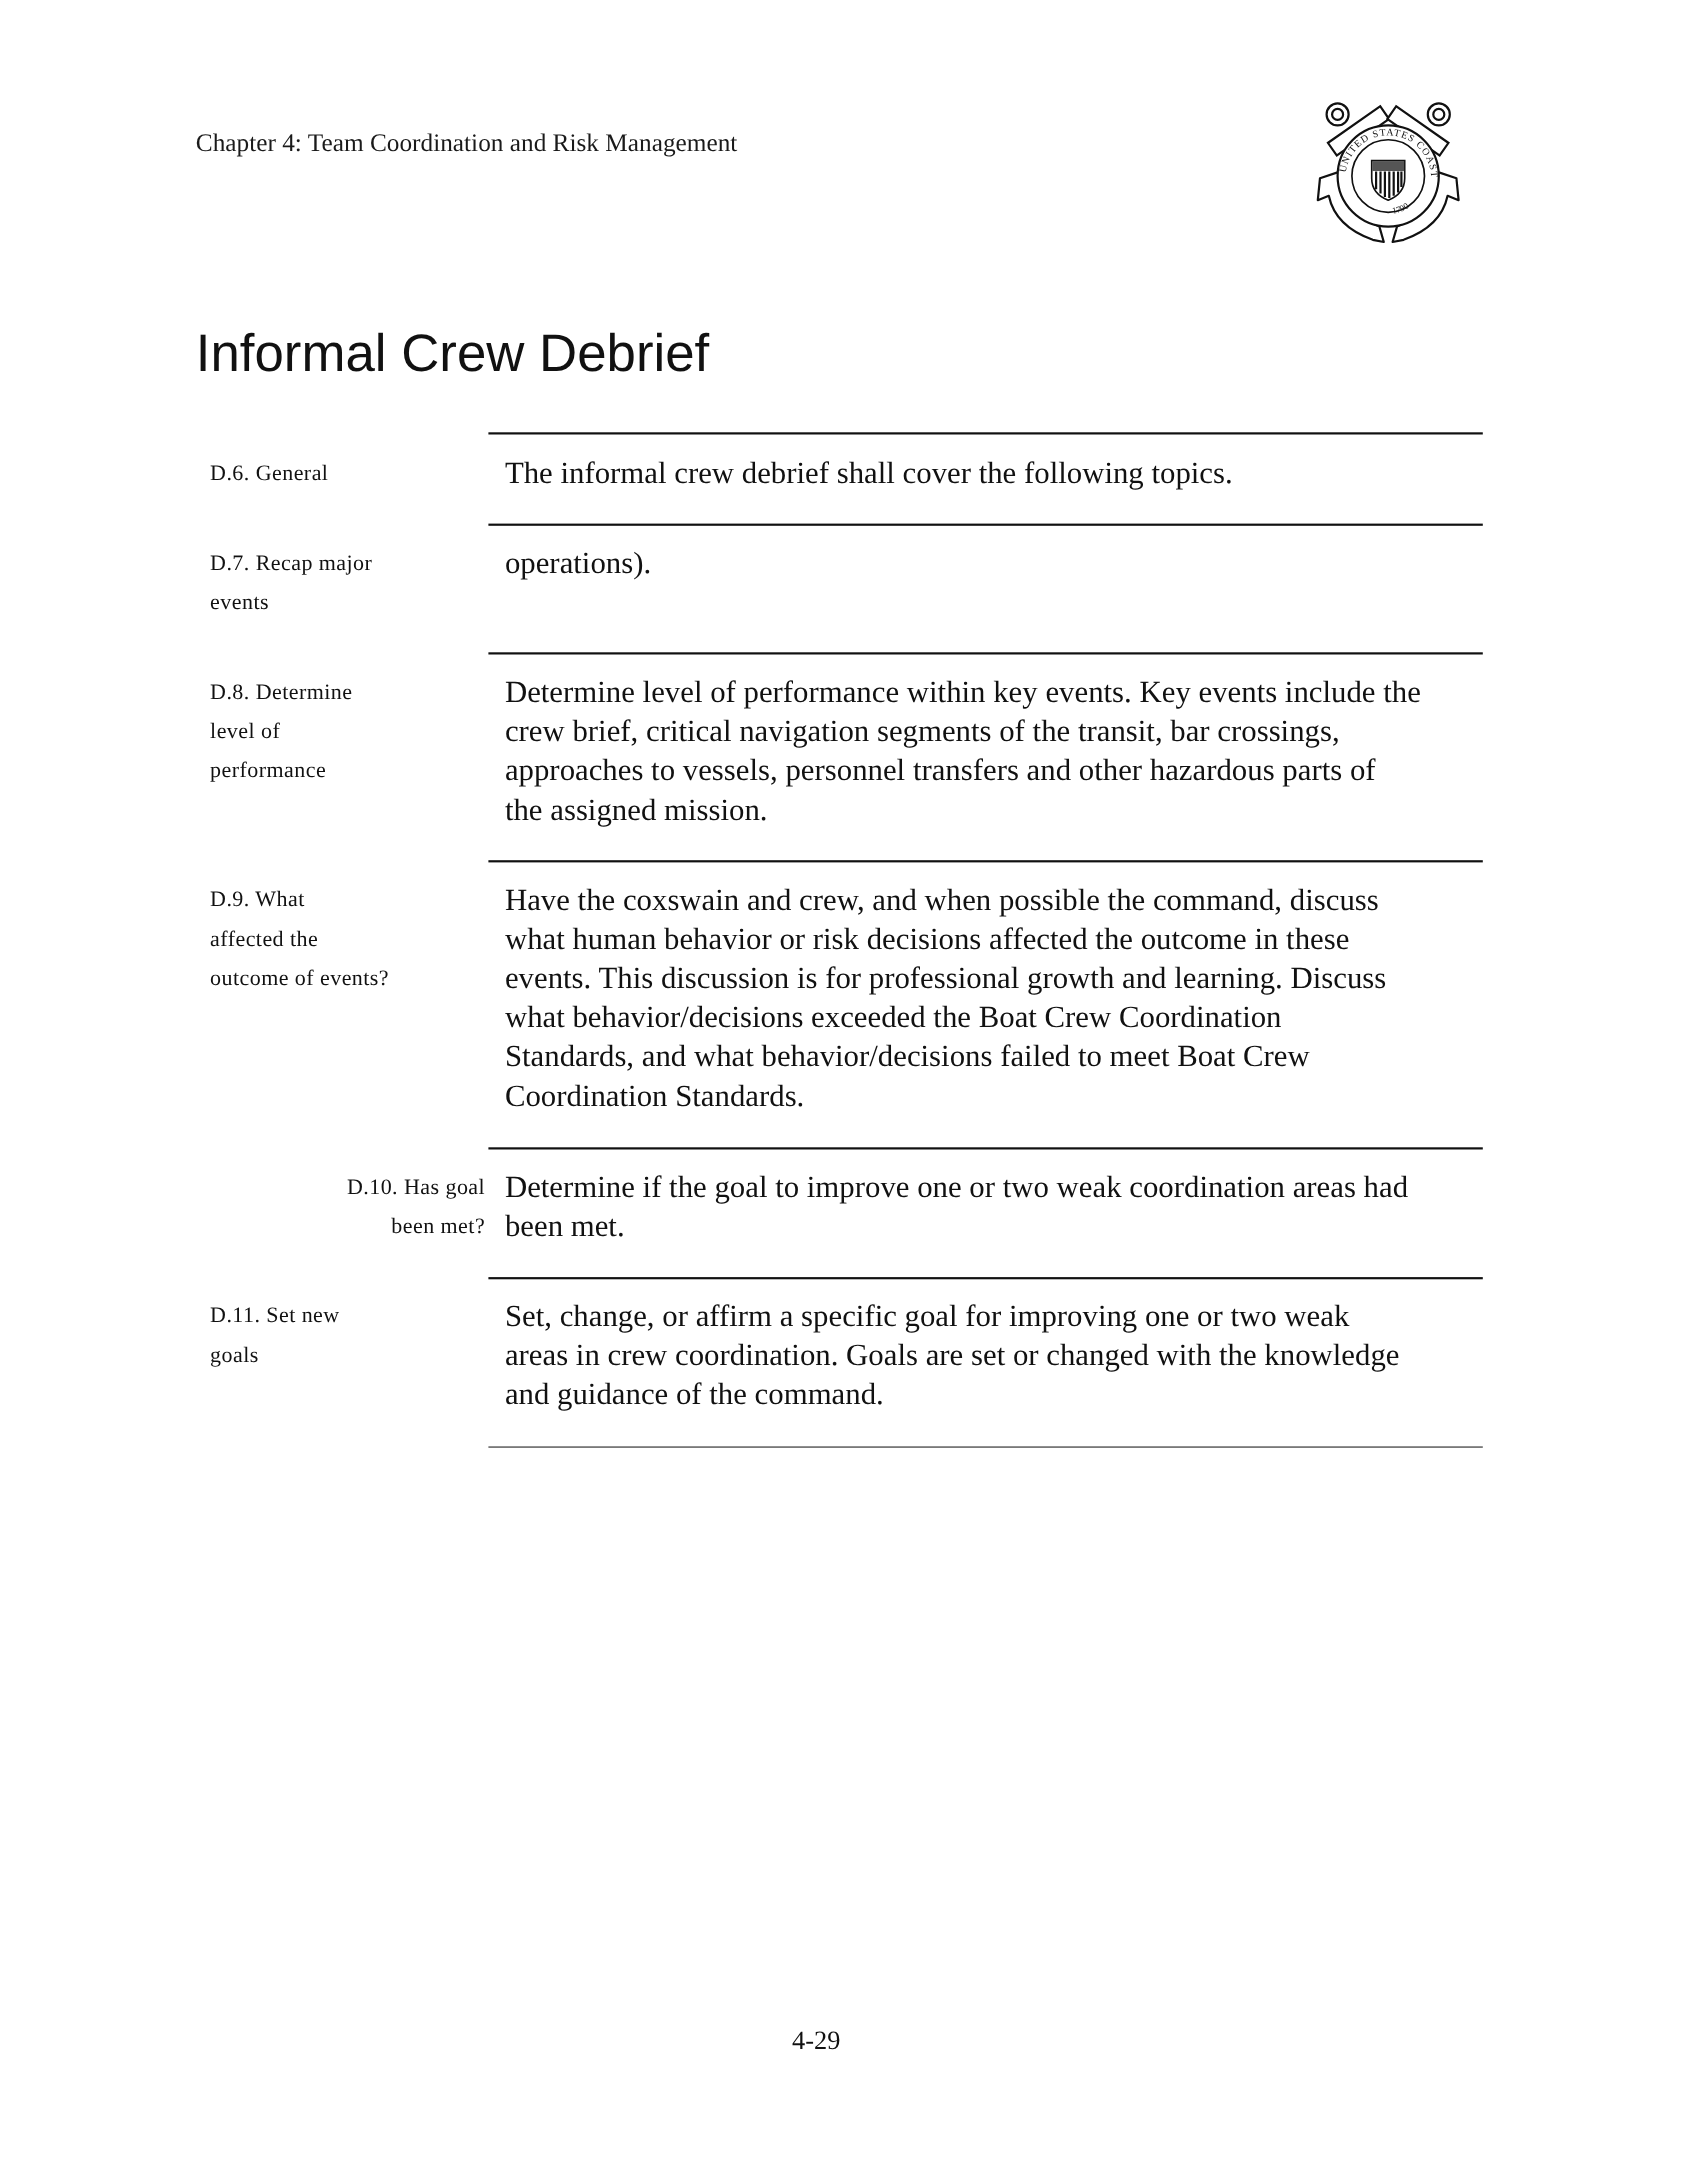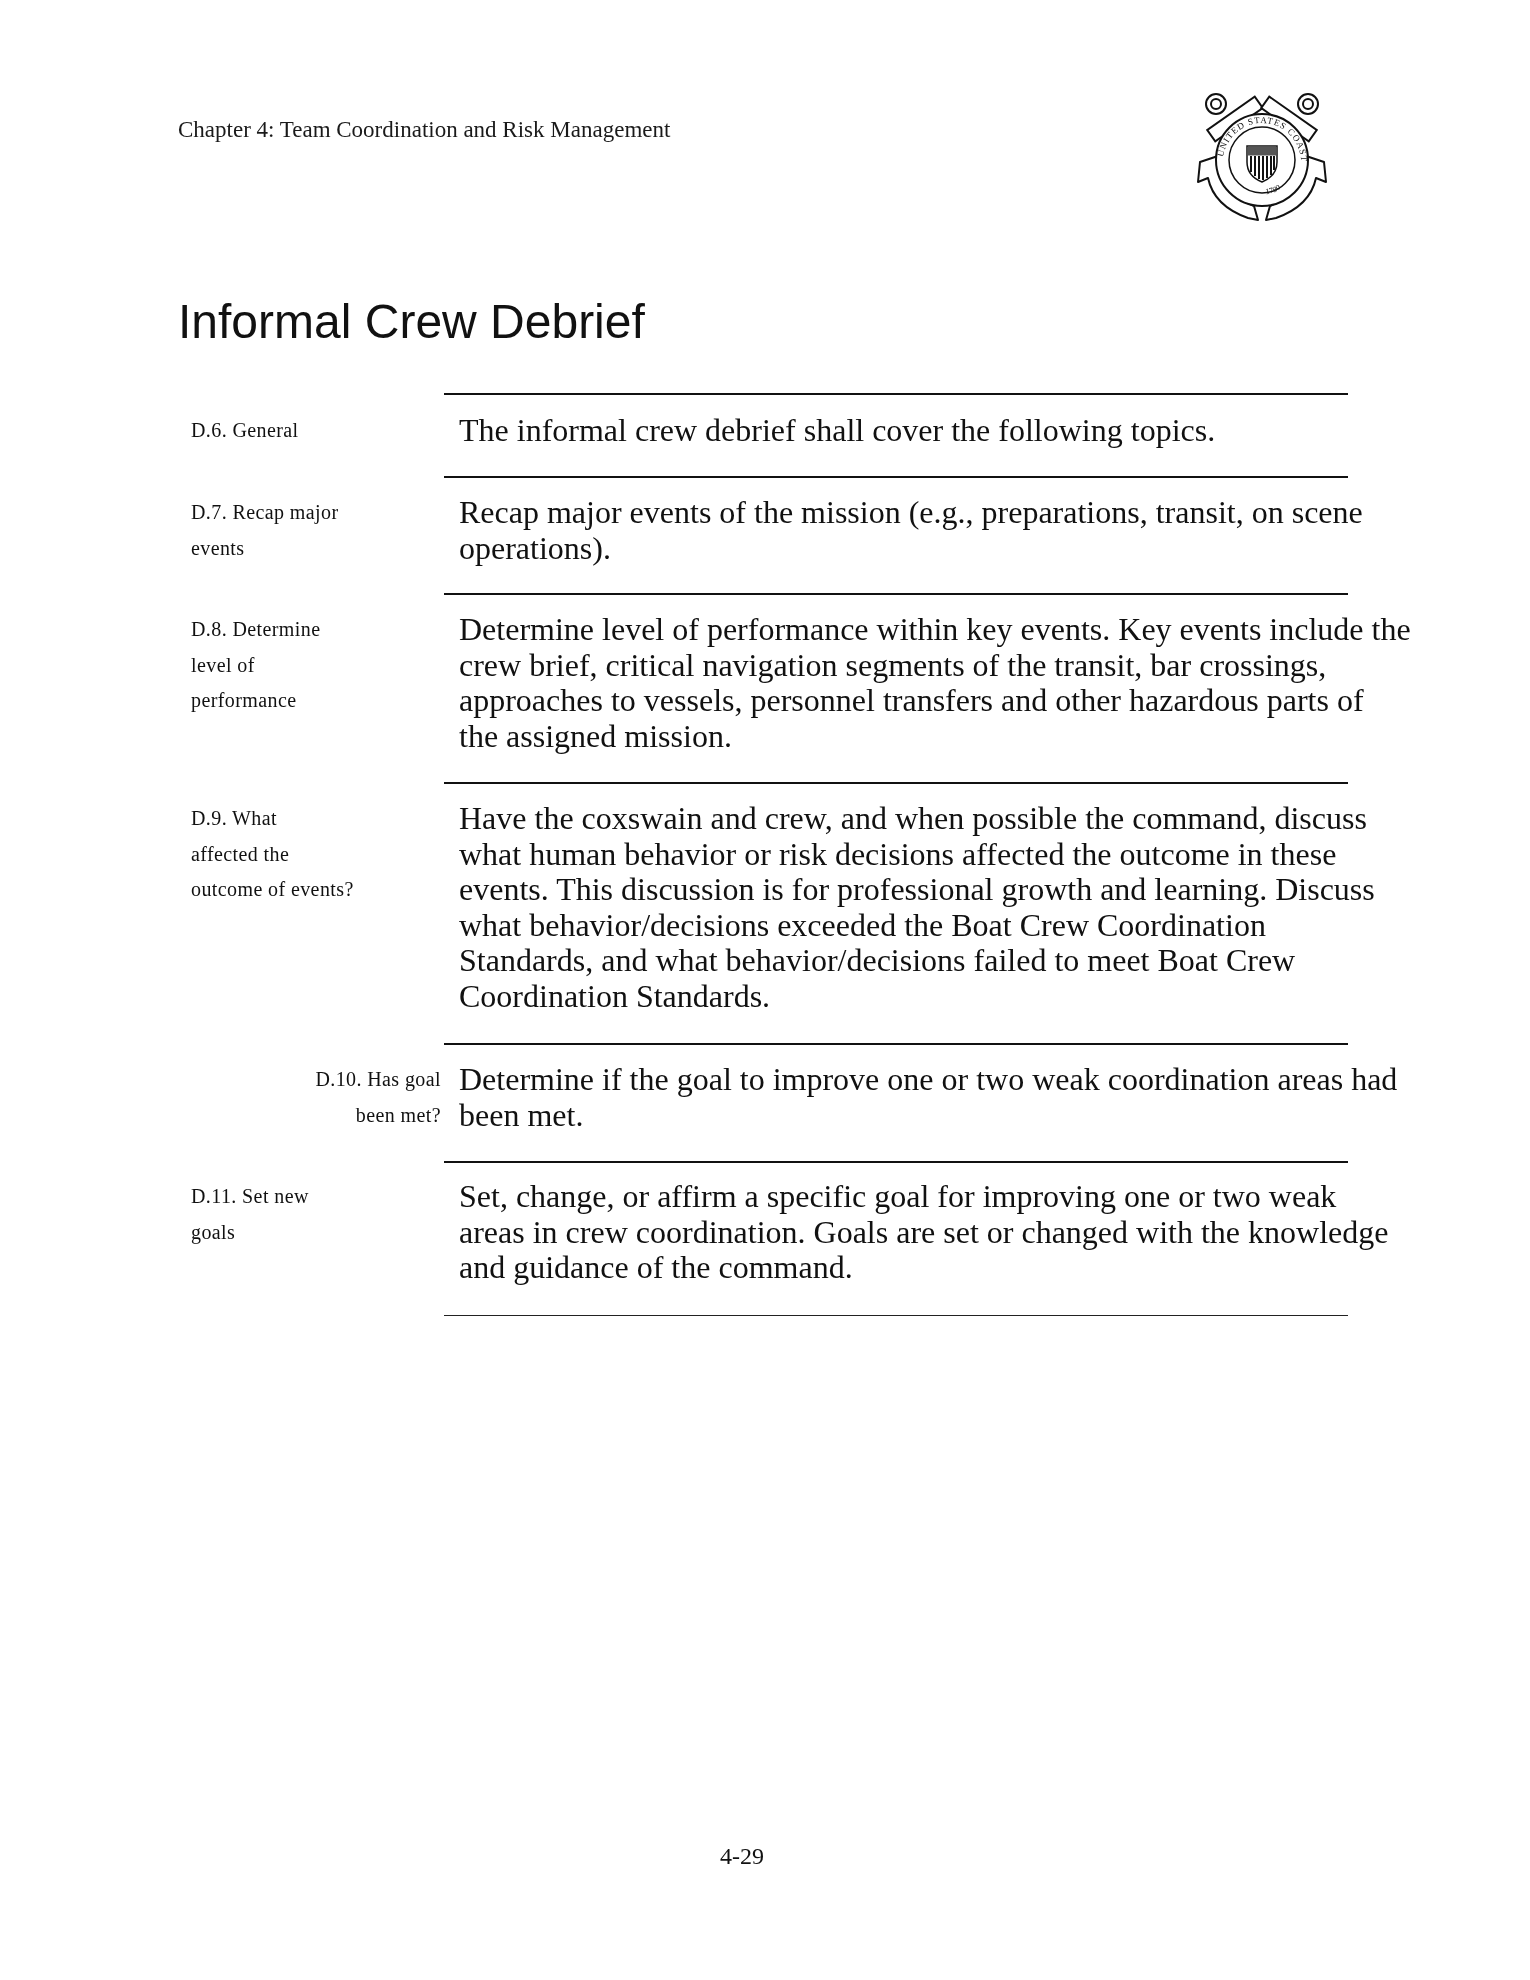--- a/index.html
+++ b/index.html
@@ -3,21 +3,21 @@
 <meta charset="utf-8">
 <style>
   html, body { margin: 0; padding: 0; background: #ffffff; }
   body { width: 1530px; height: 1980px; position: relative; overflow: hidden; color: #111111; }
   .header-text { position: absolute; left: 178px; top: 117px; font-family: "Liberation Serif", serif; font-size: 23px; color: #1a1a1a; white-space: nowrap; }
   .emblem { position: absolute; left: 1192px; top: 90px; width: 140px; height: 135px; }
   .page-title { position: absolute; left: 178px; top: 294px; font-family: "Liberation Sans", sans-serif; font-size: 48px; font-weight: normal; color: #111; margin: 0; white-space: nowrap; }
   .rule { position: absolute; left: 444px; width: 904px; height: 2px; background: #111; }
   .rule.thin { height: 1px; background: #222; }
   .row-label { position: absolute; left: 191px; width: 250px; font-family: "Liberation Serif", serif; font-size: 20px; line-height: 35.5px; letter-spacing: 0.4px; color: #111; }
-  .row-body { position: absolute; left: 459px; width: 900px; font-family: "Liberation Serif", serif; font-size: 32px; line-height: 35.5px; color: #111; }
+  .row-body { position: absolute; left: 459px; width: 900px; font-family: "Liberation Serif", serif; font-size: 28px; line-height: 35.5px; color: #111; }
   .row-body .ln, .row-label .ln { display: block; white-space: nowrap; }
   .page-number { position: absolute; left: 712px; top: 1843px; width: 60px; text-align: center; font-family: "Liberation Serif", serif; font-size: 24px; color: #111; }
 </style>
 </head>
 <body>
 
 <div class="header-text">Chapter 4:  Team Coordination and Risk Management</div>
 
 <div class="emblem">
   <svg width="140" height="135" viewBox="0 0 140 135" xmlns="http://www.w3.org/2000/svg">
@@ -82,21 +82,20 @@
 </div>
 <div class="row-body" style="top:413px;">
   <span class="ln">The informal crew debrief shall cover the following topics.</span>
 </div>
 
 <div class="row-label" style="top:495px;">
   <span class="ln">D.7.  Recap major</span>
   <span class="ln">events</span>
 </div>
 <div class="row-body" style="top:495px;">
-  <span class="ln">Recap major events of the mission (e.g., preparations, transit, on scene</span>
   <span class="ln">operations).</span>
 </div>
 
 <div class="row-label" style="top:612px;">
   <span class="ln">D.8.  Determine</span>
   <span class="ln">level of</span>
   <span class="ln">performance</span>
 </div>
 <div class="row-body" style="top:612px;">
   <span class="ln">Determine level of performance within key events.  Key events include the</span>

